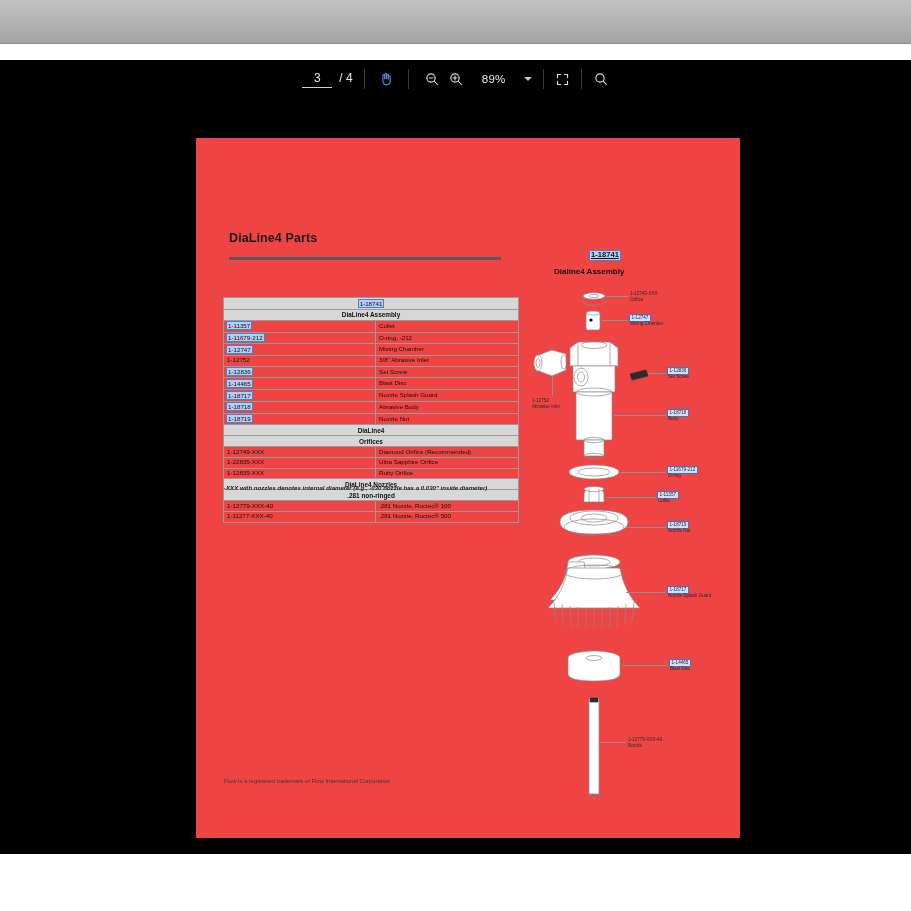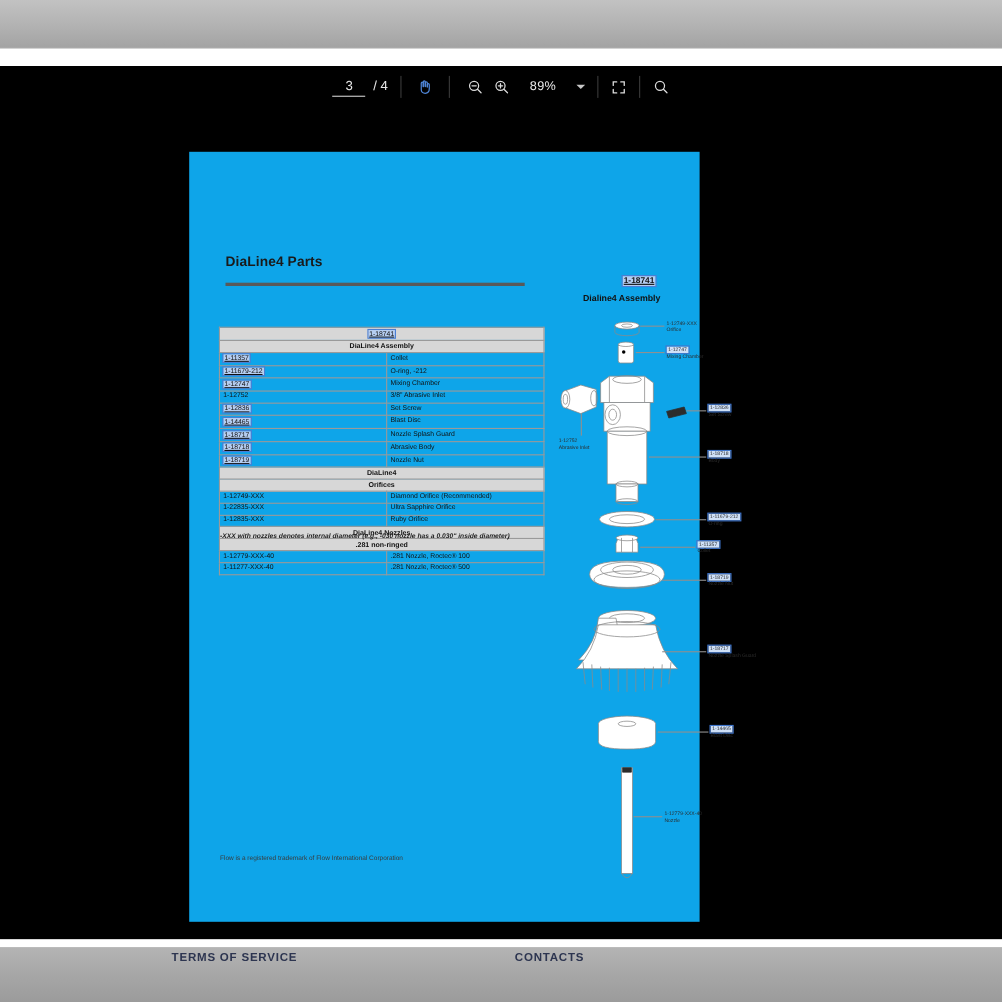--- a/index.html
+++ b/index.html
@@ -58,23 +58,23 @@
   }
   .caret {
     width: 0; height: 0; border-left: 4px solid transparent;
     border-right: 4px solid transparent; border-top: 4px solid #c8c8c8;
     margin-left: 9px;
   }
   .zoom-out-btn, .zoom-in-btn { margin: 0 4px; }
 
   
   .page {
-    position: absolute; left: 172px; top: 78px;
-    width: 464px; height: 700px;
-    background: #0ea5e9;
+    position: absolute; left: 196px; top: 78px;
+    width: 544px; height: 700px;
+    background: #ef4444;
   }
   .doc-title {
     position: absolute; left: 33px; top: 93px;
     font-size: 12.5px; font-weight: bold; color: #1a1a1a;
     letter-spacing: .1px;
   }
   .title-rule {
     position: absolute; left: 33px; top: 119px; width: 272px; height: 3px;
     background: #595959;
   }
@@ -482,18 +482,14 @@
         <div class="callout" style="left:102px; top:487px;">
           <span class="cpn">1-12779-XXX-40</span><br>
           <span>Nozzle</span>
         </div>
 
       </div>
     </div>
   </div>
 
   <div class="footer-white"></div>
-  <div class="footer">
-    <a class="f-tos" href="#">TERMS OF SERVICE</a>
-    <a class="f-contacts" href="#">CONTACTS</a>
-  </div>
 
 </div>
 
 </body></html>

